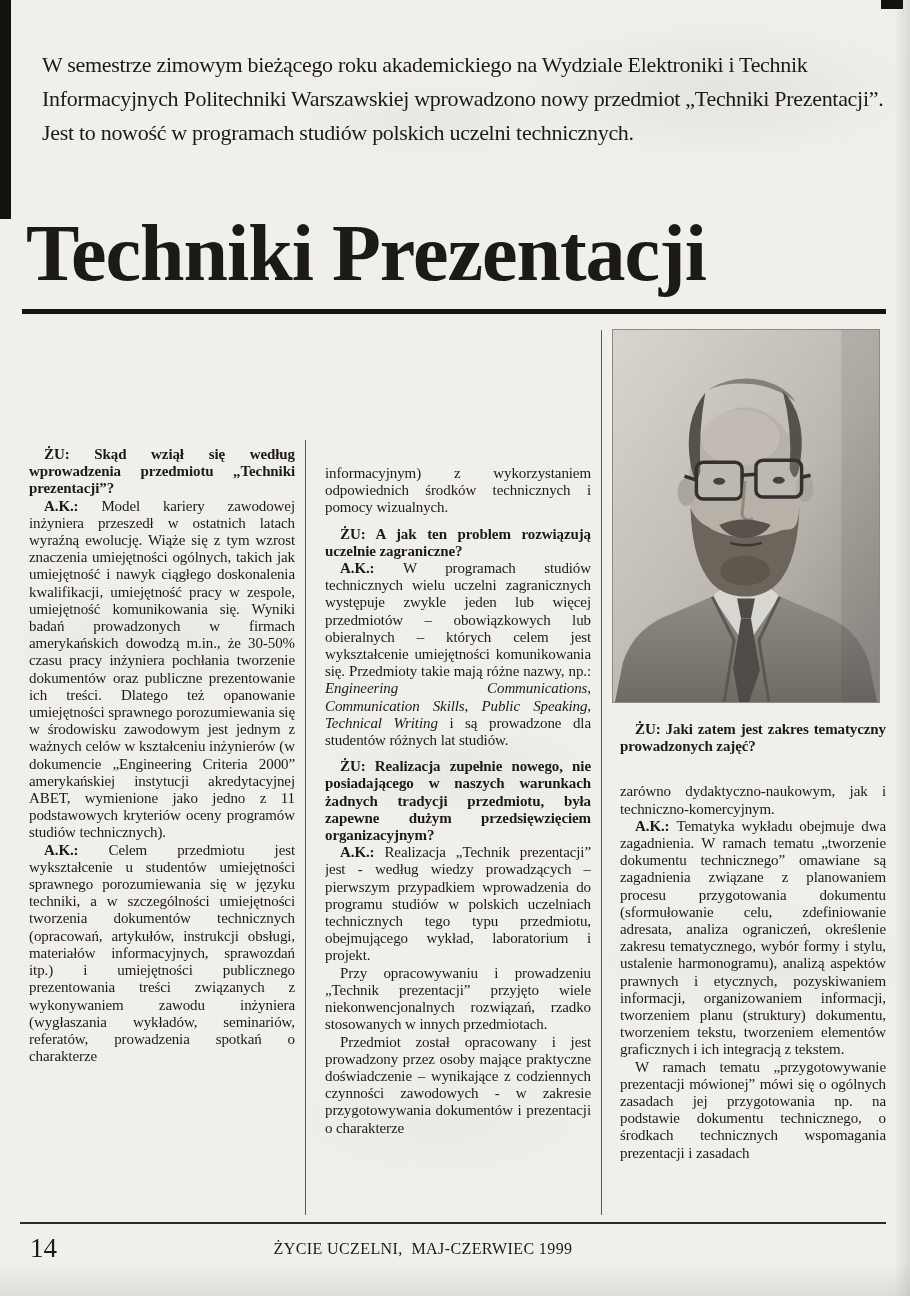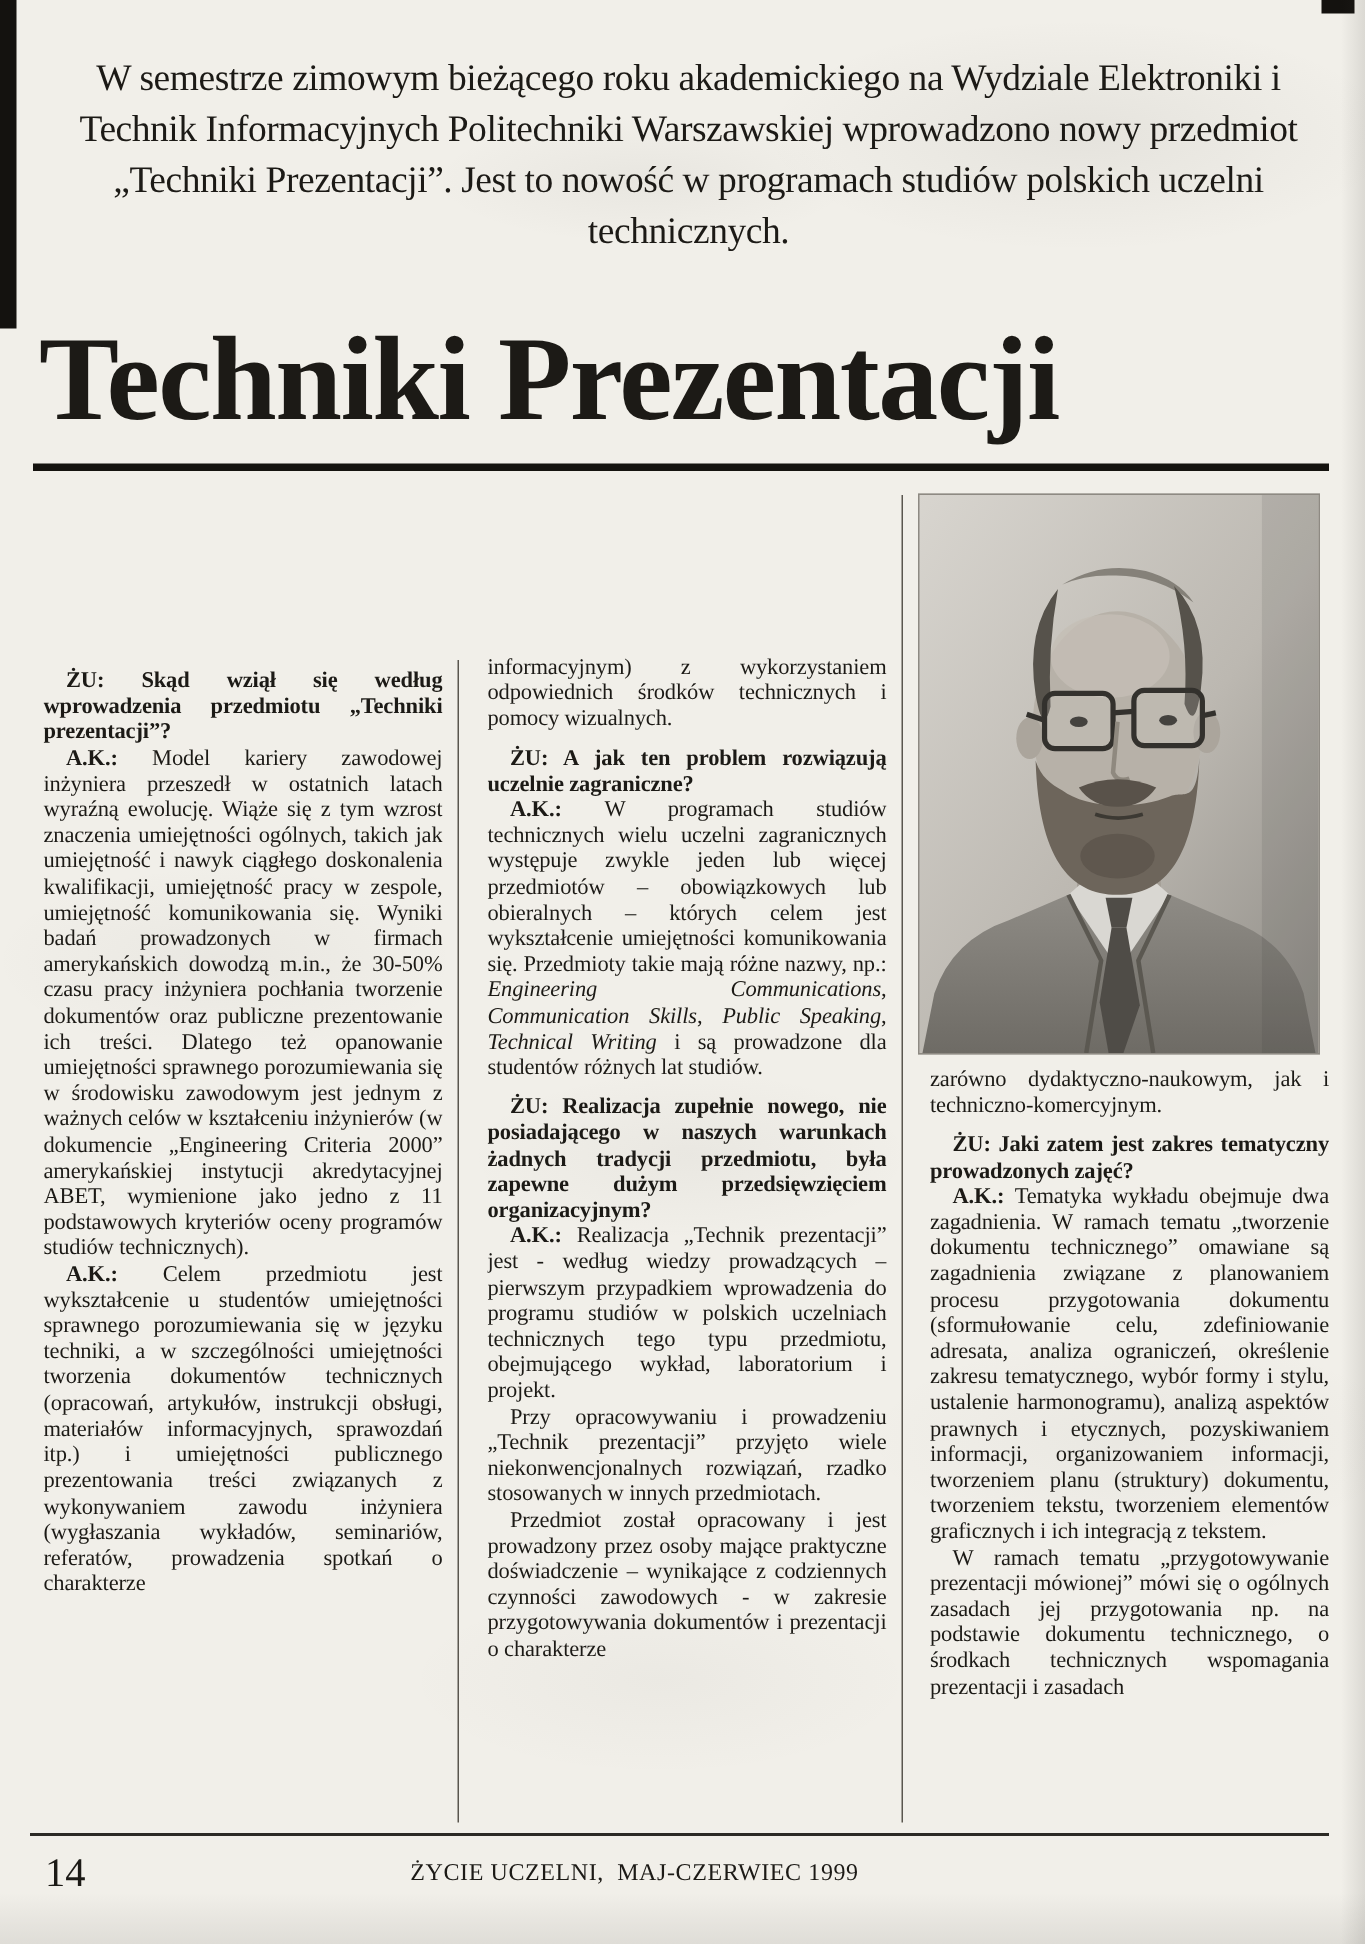--- a/index.html
+++ b/index.html
@@ -16,22 +16,22 @@
   .bottom-band{position:absolute;left:0;bottom:0;width:100%;height:34px;
     background:linear-gradient(to bottom,rgba(0,0,0,0),rgba(60,58,54,0.10));}
   .ghost{position:absolute;inset:0;pointer-events:none;background:
     radial-gradient(200px 60px at 430px 120px, rgba(90,88,82,0.06), transparent 70%),
     radial-gradient(300px 110px at 720px 90px,  rgba(90,88,82,0.08), transparent 70%),
     radial-gradient(220px 90px at 150px 640px, rgba(90,88,82,0.05), transparent 70%),
     radial-gradient(210px 80px at 460px 770px, rgba(90,88,82,0.05), transparent 70%),
     radial-gradient(260px 100px at 760px 960px, rgba(90,88,82,0.05), transparent 70%),
     radial-gradient(240px 90px at 440px 1120px, rgba(90,88,82,0.04), transparent 70%);}
   
-  .intro{position:absolute;left:30px;top:36px;width:858px;margin:0;
-    font-size:25px;line-height:34px;letter-spacing:-0.3px;text-align:center;}
+  .intro{position:absolute;left:30px;top:36px;width:858px;margin:12px;
+    font-size:22px;line-height:34px;letter-spacing:-0.3px;}
   .kicker{position:absolute;left:27px;top:168px;margin:0;
     font-size:36px;line-height:40px;font-weight:bold;letter-spacing:-0.5px;}
   .title{position:absolute;left:26px;top:206px;margin:0;
     font-size:80px;line-height:94px;font-weight:bold;letter-spacing:-1px;text-align:center;}
   .rule-thick{position:absolute;left:22px;top:309px;width:864px;height:5px;background:#15130f;}
   .lead{position:absolute;left:30px;top:331px;width:548px;margin:0;
     font-size:21px;line-height:26px;letter-spacing:-0.2px;}
   
   .photo{position:absolute;left:612px;top:329px;width:268px;height:374px;margin:0;
     border:1px solid #8e8a83;box-sizing:border-box;background:#b9b5ae;}
@@ -40,21 +40,21 @@
   .vrule{position:absolute;width:1px;background:#5a564f;}
   .v1{left:305px;top:440px;height:775px;}
   .v2{left:601px;top:330px;height:885px;}
   .col{position:absolute;width:266px;text-align:justify;overflow:hidden;
     font-size:15px;line-height:17.2px;letter-spacing:-0.1px;}
   .col1{left:29px;top:437px;height:780px;}
   .col2{left:325px;top:437px;height:780px;}
   .col3{left:620px;top:712px;height:505px;}
   .para{margin:0;text-indent:15px;}
   .para.q{font-weight:bold;margin-top:9px;}
-  .para.cont{text-indent:0;}
+  .para.cont{text-indent:0;margin-top:28px;}
   .para .b{font-weight:bold;}
   .para .i{font-style:italic;}
   
   .rule-footer{position:absolute;left:20px;top:1222px;width:866px;height:2px;background:#2c2a25;}
   .page-number{position:absolute;left:30px;top:1233px;font-size:27px;line-height:30px;}
   .footer-journal{position:absolute;left:0;top:1240px;width:846px;text-align:center;
     font-size:16px;letter-spacing:0.4px;white-space:pre;}
 </style>
 </head>
 <body>
@@ -137,22 +137,22 @@
   <div class="col col2">
       <p class="para cont"><span>informacyjnym) z wykorzystaniem odpowiednich środków technicznych i pomocy wizualnych.</span></p>
       <p class="para q"><span class="b">ŻU: A jak ten problem rozwiązują uczelnie zagraniczne?</span></p>
       <p class="para a"><span class="b">A.K.: </span><span>W programach studiów technicznych wielu uczelni zagranicznych występuje zwykle jeden lub więcej przedmiotów – obowiązkowych lub obieralnych – których celem jest wykształcenie umiejętności komunikowania się. Przedmioty takie mają różne nazwy, np.: </span><span class="i">Engineering Communications</span><span>, </span><span class="i">Communication Skills</span><span>, </span><span class="i">Public Speaking</span><span>, </span><span class="i">Technical Writing</span><span> i są prowadzone dla studentów różnych lat studiów.</span></p>
       <p class="para q"><span class="b">ŻU: Realizacja zupełnie nowego, nie posiadającego w naszych warunkach żadnych tradycji przedmiotu, była zapewne dużym przedsięwzięciem organizacyjnym?</span></p>
       <p class="para a"><span class="b">A.K.: </span><span>Realizacja „Technik prezentacji” jest - według wiedzy prowadzących – pierwszym przypadkiem wprowadzenia do programu studiów w polskich uczelniach technicznych tego typu przedmiotu, obejmującego wykład, laboratorium i projekt.</span></p>
       <p class="para p"><span>Przy opracowywaniu i prowadzeniu „Technik prezentacji” przyjęto wiele niekonwencjonalnych rozwiązań, rzadko stosowanych w innych przedmiotach.</span></p>
       <p class="para p"><span>Przedmiot został opracowany i jest prowadzony przez osoby mające praktyczne doświadczenie – wynikające z codziennych czynności zawodowych - w zakresie przygotowywania dokumentów i prezentacji o charakterze</span></p>
     </div>
   <div class="col col3">
+      <p class="para q"><span class="b">ŻU: Jaki zatem jest zakres tematyczny prowadzonych zajęć?</span></p>
       <p class="para cont"><span>zarówno dydaktyczno-naukowym, jak i techniczno-komercyjnym.</span></p>
-      <p class="para q"><span class="b">ŻU: Jaki zatem jest zakres tematyczny prowadzonych zajęć?</span></p>
       <p class="para a"><span class="b">A.K.: </span><span>Tematyka wykładu obejmuje dwa zagadnienia. W ramach tematu „tworzenie dokumentu technicznego” omawiane są zagadnienia związane z planowaniem procesu przygotowania dokumentu (sformułowanie celu, zdefiniowanie adresata, analiza ograniczeń, określenie zakresu tematycznego, wybór formy i stylu, ustalenie harmonogramu), analizą aspektów prawnych i etycznych, pozyskiwaniem informacji, organizowaniem informacji, tworzeniem planu (struktury) dokumentu, tworzeniem tekstu, tworzeniem elementów graficznych i ich integracją z tekstem.</span></p>
       <p class="para p"><span>W ramach tematu „przygotowywanie prezentacji mówionej” mówi się o ogólnych zasadach jej przygotowania np. na podstawie dokumentu technicznego, o środkach technicznych wspomagania prezentacji i zasadach</span></p>
     </div>
 
   <div class="rule-footer"></div>
   <div class="page-number">14</div>
   <div class="footer-journal">ŻYCIE UCZELNI,  MAJ-CZERWIEC 1999</div>
 
 </div>
 

